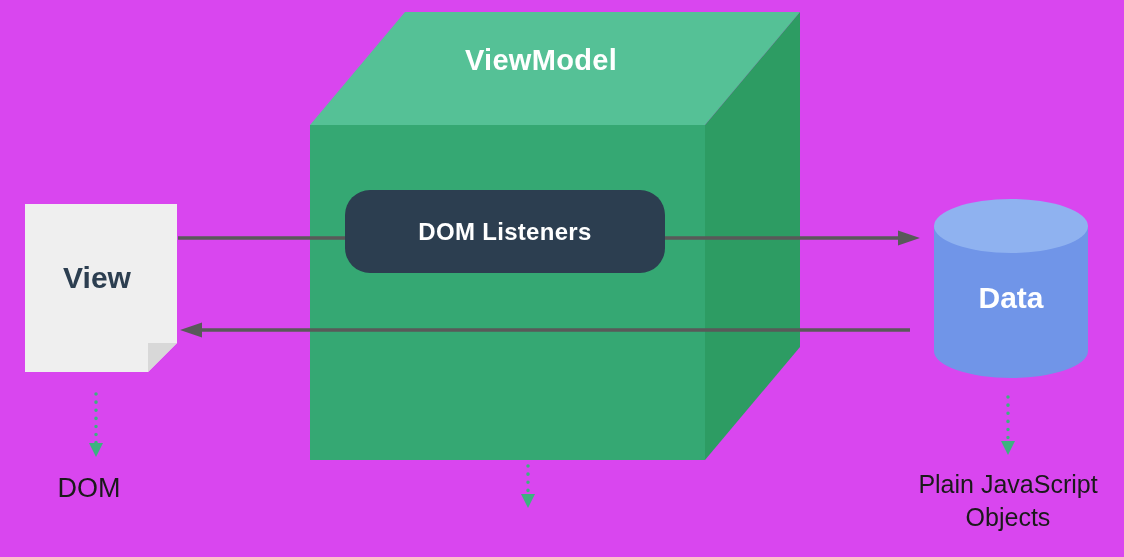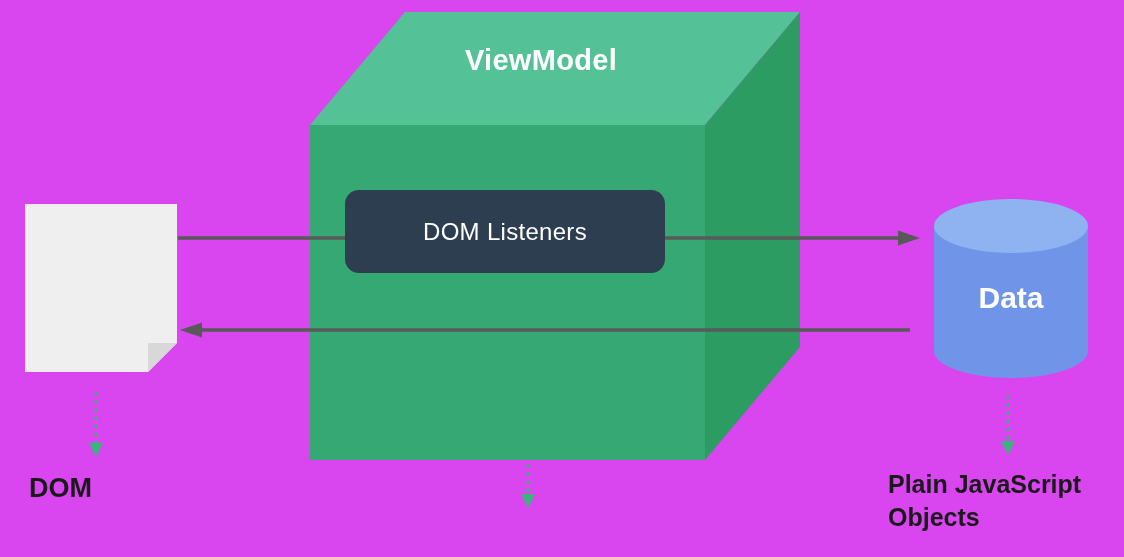--- a/index.html
+++ b/index.html
@@ -29,46 +29,46 @@
   .dotted    { stroke: var(--arrow-green, #3cb27f); stroke-width: 3.5;
                stroke-dasharray: 0.1 8; stroke-linecap: round; fill: none; }
   .green-head{ fill: var(--arrow-green, #3cb27f); }
 
   
   .box {
     position: absolute;
     left: 345px;
     width: 320px;
     height: 83px;
-    border-radius: 14px;
+    border-radius: 25px;
     display: flex;
     align-items: center;
     justify-content: center;
-    font-weight: normal;
+    font-weight: bold;
     letter-spacing: 0.3px;
   }
   .dom-listeners { top: 190px; background: var(--dom-listeners-bg, #2c3e50); color: #ffffff; font-size: 24px; }
   .data-bindings { top: 296px; background: var(--data-bindings-bg, #fbd45c); color: var(--navy-text, #2c3e50); font-size: 27px; }
 
   .viewmodel-title {
     position: absolute; left: 421px; top: 44px; width: 240px;
     text-align: center; font-size: 29px; font-weight: bold; color: #ffffff;
     letter-spacing: 0.3px;
   }
   .view-title {
     position: absolute; left: 27px; top: 261px; width: 140px;
     text-align: center; font-size: 30px; font-weight: bold;
     color: var(--navy-text, #2c3e50);
   }
   .model-title {
     position: absolute; left: 931px; top: 281px; width: 160px;
     text-align: center; font-size: 30px; font-weight: bold; color: #ffffff;
   }
 
-  .caption { position: absolute; color: var(--label-text, #1a1a1a); font-weight: bold; }
+  .caption { position: absolute; text-align: center; color: var(--label-text, #1a1a1a); }
   .caption-dom   { left: 29px;  top: 473px; width: 120px; font-size: 27px; }
   .caption-vue   { left: 468px; top: 523px; width: 120px; font-size: 27px; }
   .caption-model { left: 888px; top: 468px; width: 240px; font-size: 25px; line-height: 33px; }
 </style>
 </head>
 <body>
 
 <div class="canvas">
 
   <svg class="layer" width="1124" height="557" viewBox="0 0 1124 557">
@@ -115,20 +115,21 @@
     </g>
   </svg>
 
   <div class="viewmodel-title" data-bind="diagram.viewmodel.title">ViewModel</div>
 
   <div class="box dom-listeners">
     <span data-bind="diagram.viewmodel.dom_listeners_label">DOM Listeners</span>
   </div>
 
 
+  <div class="view-title" data-bind="diagram.view.title">View</div>
 
   <div class="model-title" data-bind="diagram.model.title">Data</div>
 
   <div class="caption caption-dom" data-bind="diagram.view.caption">DOM</div>
 
 
   <div class="caption caption-model" data-bind="diagram.model.caption">Plain JavaScript Objects</div>
 
 </div>
 

